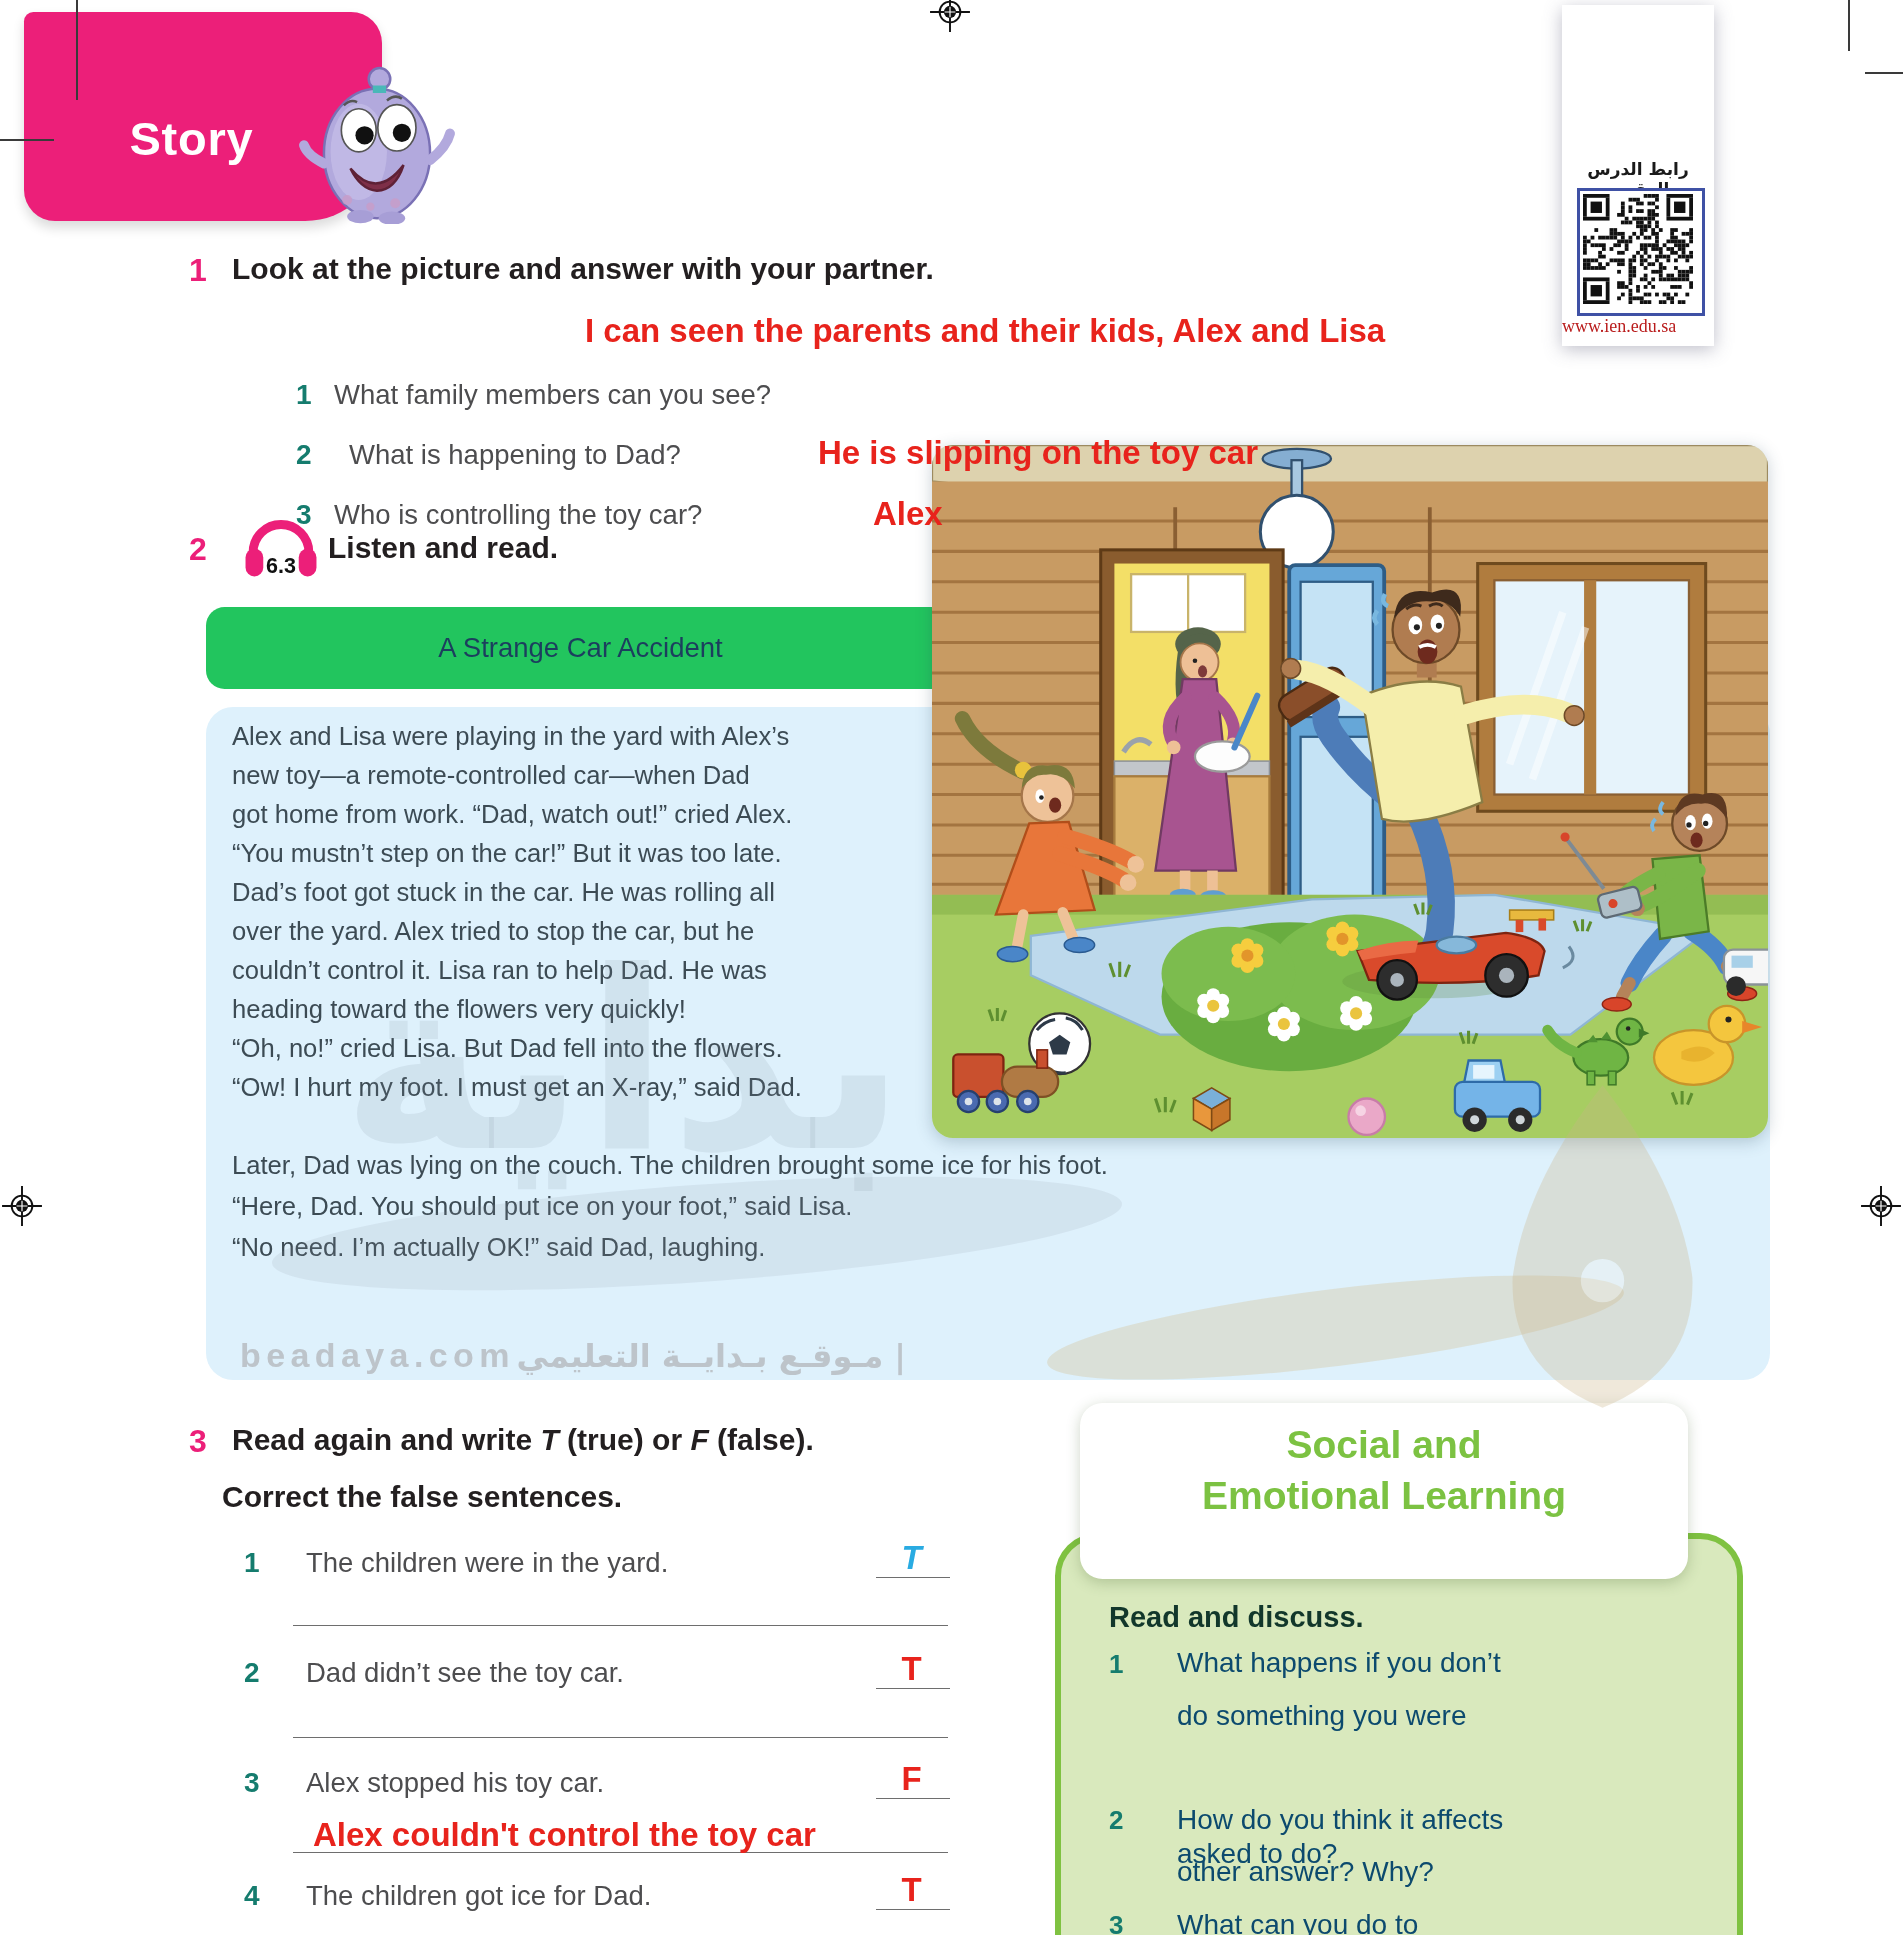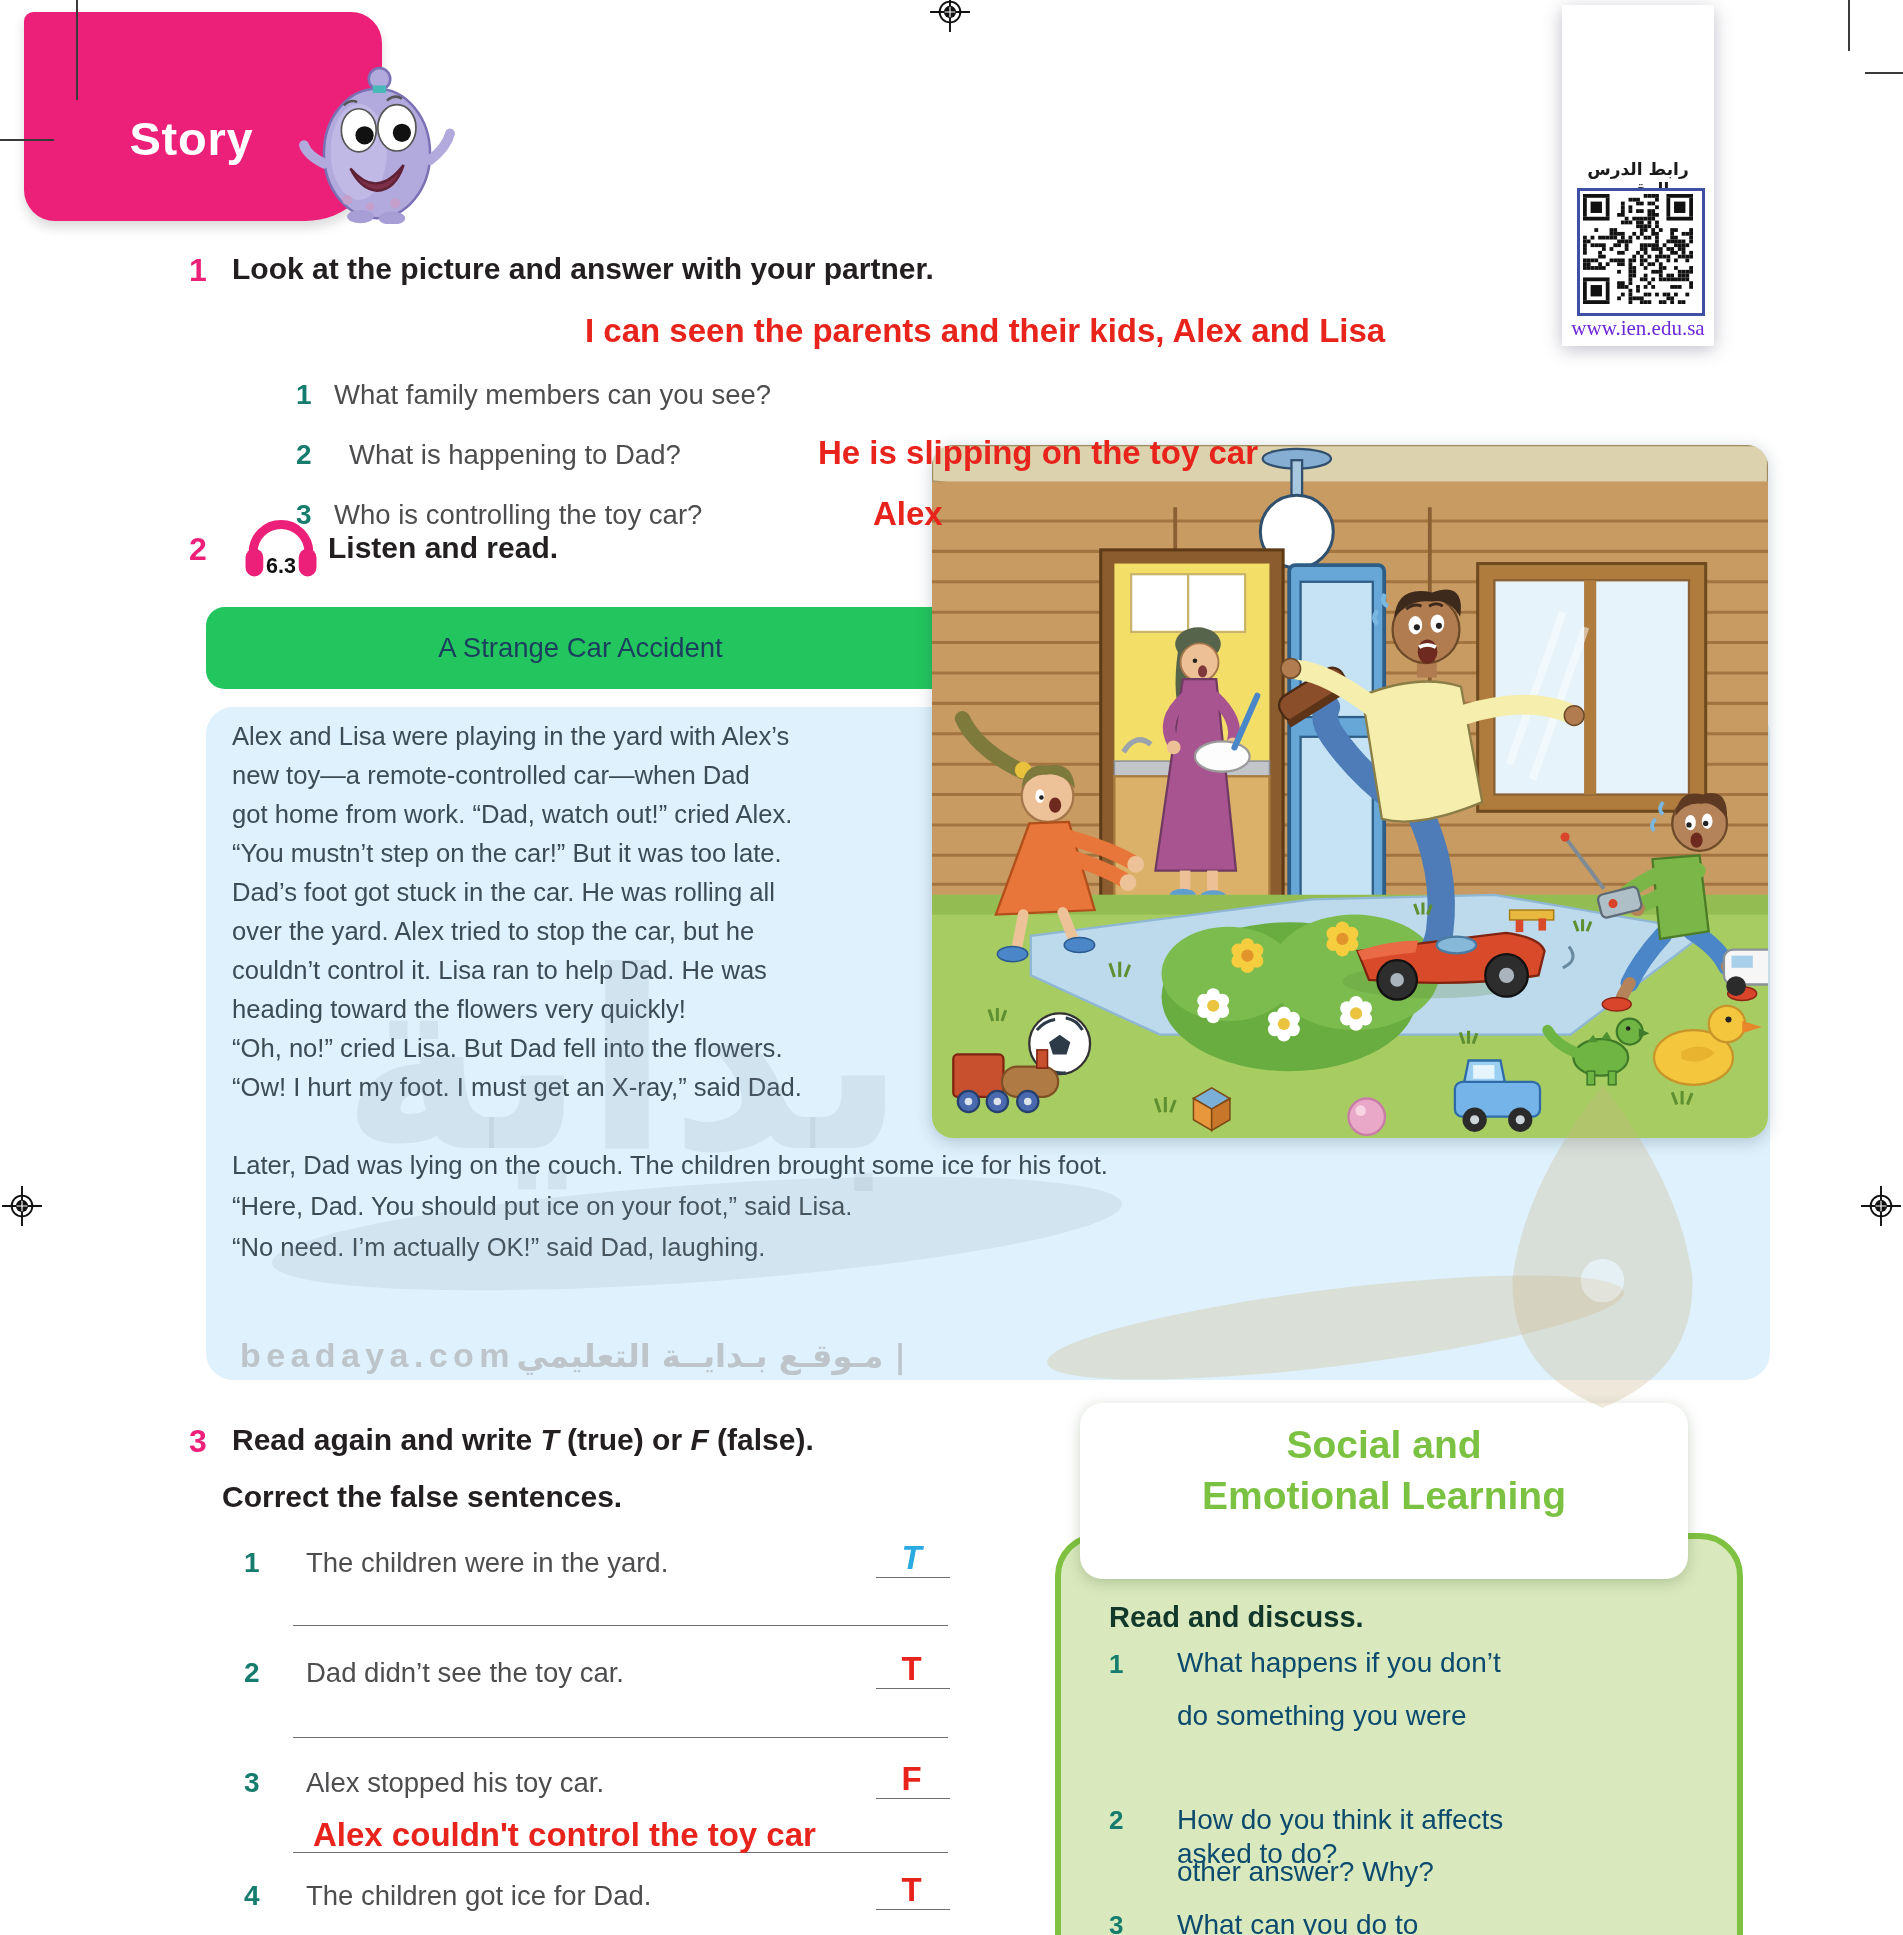--- a/index.html
+++ b/index.html
@@ -42,21 +42,21 @@
   .sel-sub{font-size:29px;font-weight:bold;color:#12372b;z-index:4;}
   .sel-num{font-size:26px;font-weight:bold;color:#157c6e;z-index:4;}
   .sel-line{font-size:28px;color:#0c4a6e;z-index:4;white-space:nowrap;}
   .trim{position:absolute;background:#3a3a3a;z-index:9;}
   .regmark{position:absolute;z-index:9;}
   
   .qr-card{left:1562px;top:4.6px;width:152px;height:341px;background:#fff;z-index:6;
            box-shadow:0 3.9px 17px rgba(110,110,135,.45);}
   .qr-cap{position:absolute;left:0;right:0;top:154px;text-align:center;font-size:17px;font-weight:bold;color:#1a1a1a;
            font-family:"DejaVu Sans",sans-serif;}
-  .qr-url{position:absolute;left:0;right:0;top:311px;text-align:center;font-size:21px;color:#6d28d9;
+  .qr-url{position:absolute;left:0;right:0;top:311px;font-size:18px;color:#b91c1c;
            font-family:"Liberation Serif","DejaVu Serif",serif;}
   .qr-frame{position:absolute;left:14.7px;top:183px;width:116px;height:116px;border:3.1px solid #3f51a5;background:#fff;padding:3.1px;}
   
   .wm-line{left:240px;top:1336px;z-index:6;color:#bdc4ca;font-weight:bold;white-space:nowrap;}
   .wm-latin{font-size:34px;letter-spacing:5.4px;}
   .wm-ar{font-size:32px;font-family:"DejaVu Sans",sans-serif;letter-spacing:0;}
   .wm-big{left:341px;top:918px;font-size:248px;font-weight:bold;color:rgba(130,145,155,0.14);z-index:6;
           font-family:"DejaVu Sans",sans-serif;}
   .wm-blob{position:absolute;border-radius:50%;z-index:6;}
 </style>

